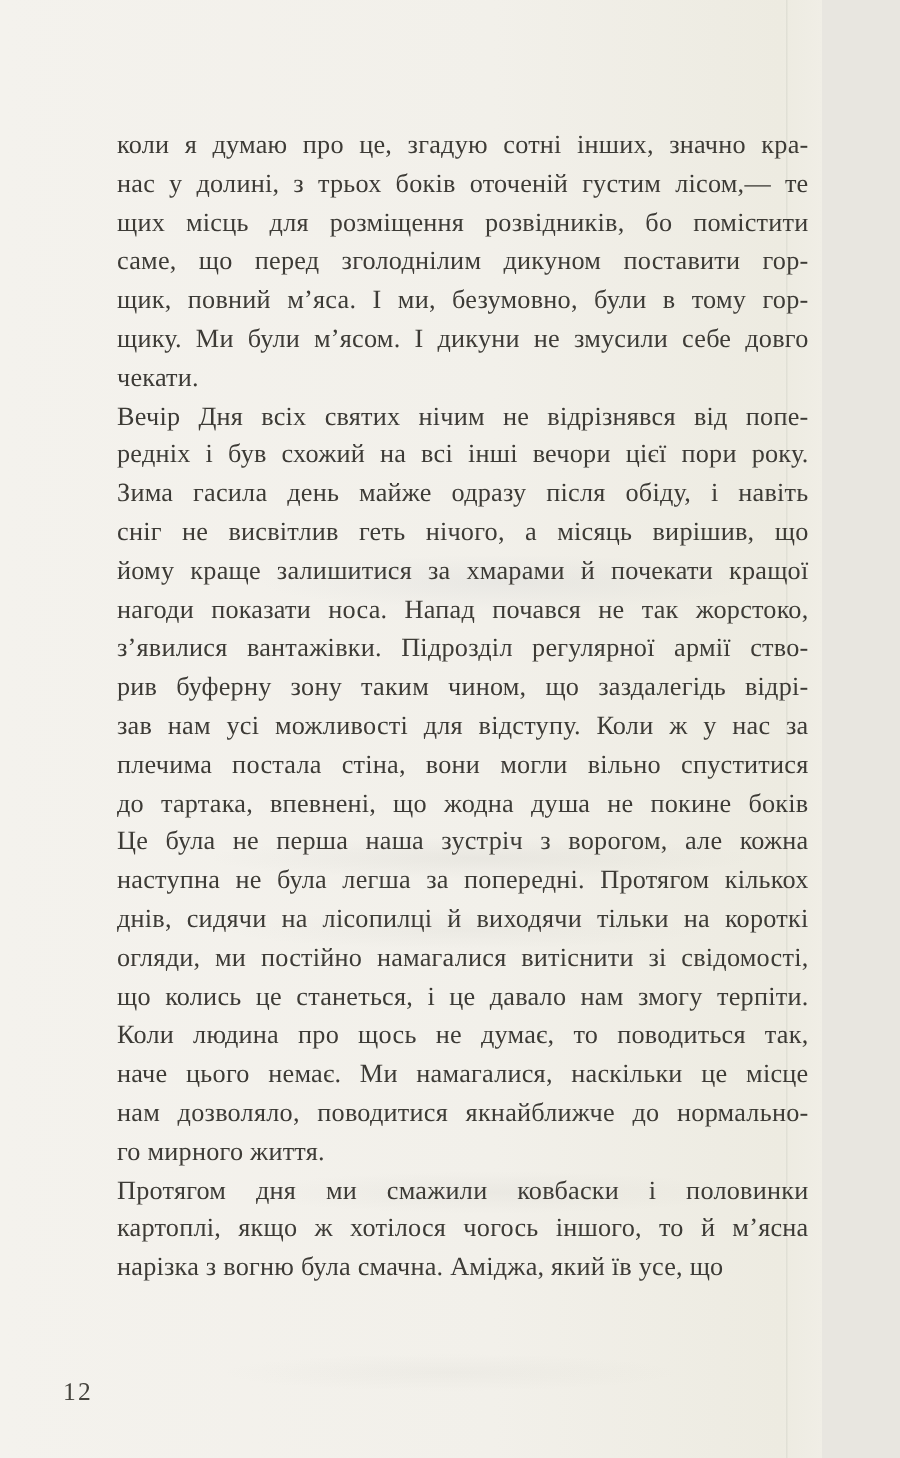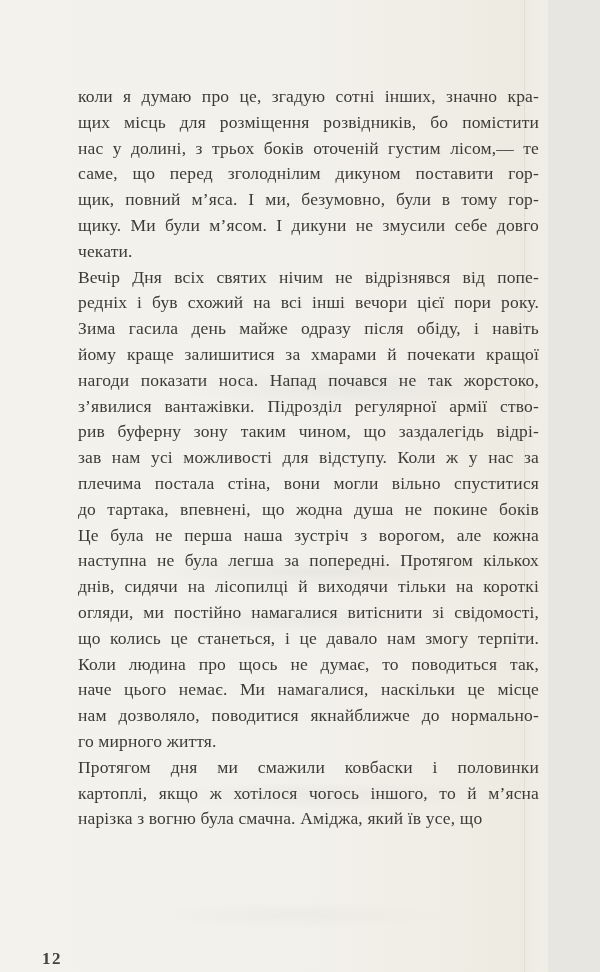--- a/index.html
+++ b/index.html
@@ -52,42 +52,42 @@
     white-space: normal;
   }
   .line.last {
     text-align-last: left;
   }
   .page-number {
     position: absolute;
     left: 42px;
     top: 918px;
     font-size: 17px;
-    font-weight: bold;
+    font-weight: normal;
     letter-spacing: 1.5px;
     color: #45433d;
-    margin-top: 31px;
   }
 </style>
 </head>
 <body>
 
 <div class="page">
   <div class="page-edge-line"></div>
   <div class="text-block" id="text-block">
       <div class="line">коли я думаю про це, згадую сотні інших, значно кра-</div>
+      <div class="line">нас у долині, з трьох боків оточеній густим лісом,— те</div>
       <div class="line">щих місць для розміщення розвідників, бо помістити</div>
-      <div class="line">нас у долині, з трьох боків оточеній густим лісом,— те</div>
       <div class="line">саме, що перед зголоднілим дикуном поставити гор-</div>
       <div class="line">щик, повний м’яса. І ми, безумовно, були в тому гор-</div>
       <div class="line">щику. Ми були м’ясом. І дикуни не змусили себе довго</div>
       <div class="line last">чекати.</div>
       <div class="line">Вечір Дня всіх святих нічим не відрізнявся від попе-</div>
       <div class="line">редніх і був схожий на всі інші вечори цієї пори року.</div>
       <div class="line">Зима гасила день майже одразу після обіду, і навіть</div>
+      <div class="line">сніг не висвітлив геть нічого, а місяць вирішив, що</div>
       <div class="line">йому краще залишитися за хмарами й почекати кращої</div>
       <div class="line">нагоди показати носа. Напад почався не так жорстоко,</div>
       <div class="line">з’явилися вантажівки. Підрозділ регулярної армії ство-</div>
       <div class="line">рив буферну зону таким чином, що заздалегідь відрі-</div>
       <div class="line">зав нам усі можливості для відступу. Коли ж у нас за</div>
       <div class="line">плечима постала стіна, вони могли вільно спуститися</div>
       <div class="line">до тартака, впевнені, що жодна душа не покине боків</div>
       <div class="line">Це була не перша наша зустріч з ворогом, але кожна</div>
       <div class="line">наступна не була легша за попередні. Протягом кількох</div>
       <div class="line">днів, сидячи на лісопилці й виходячи тільки на короткі</div>

